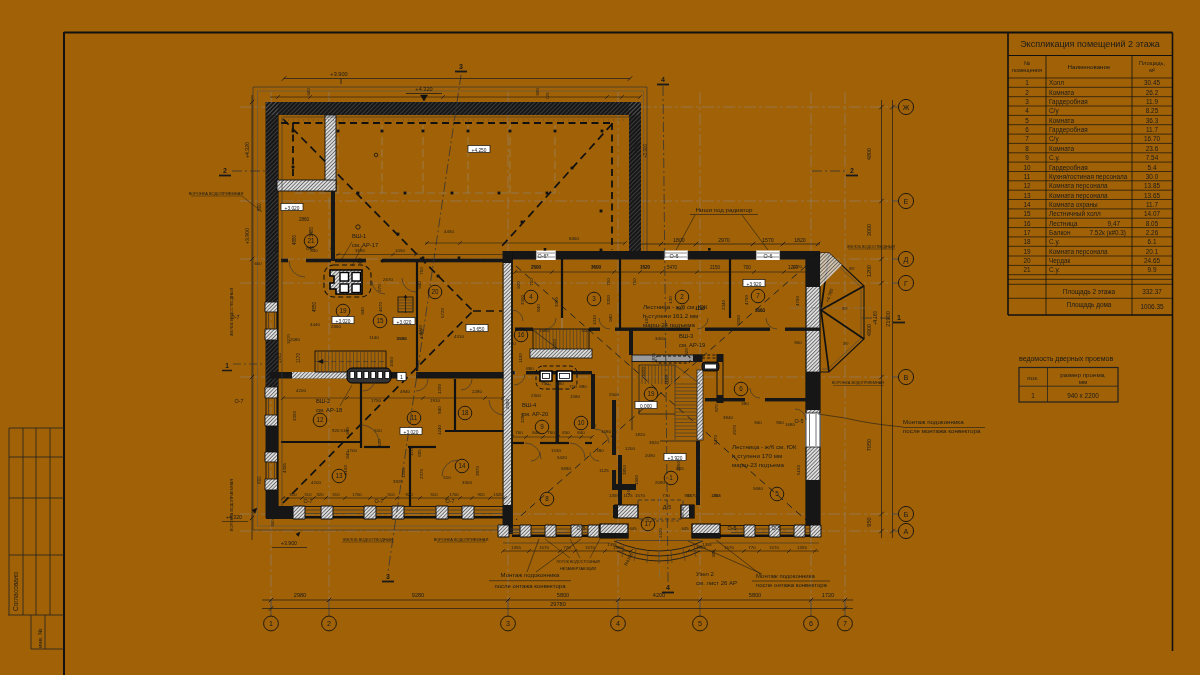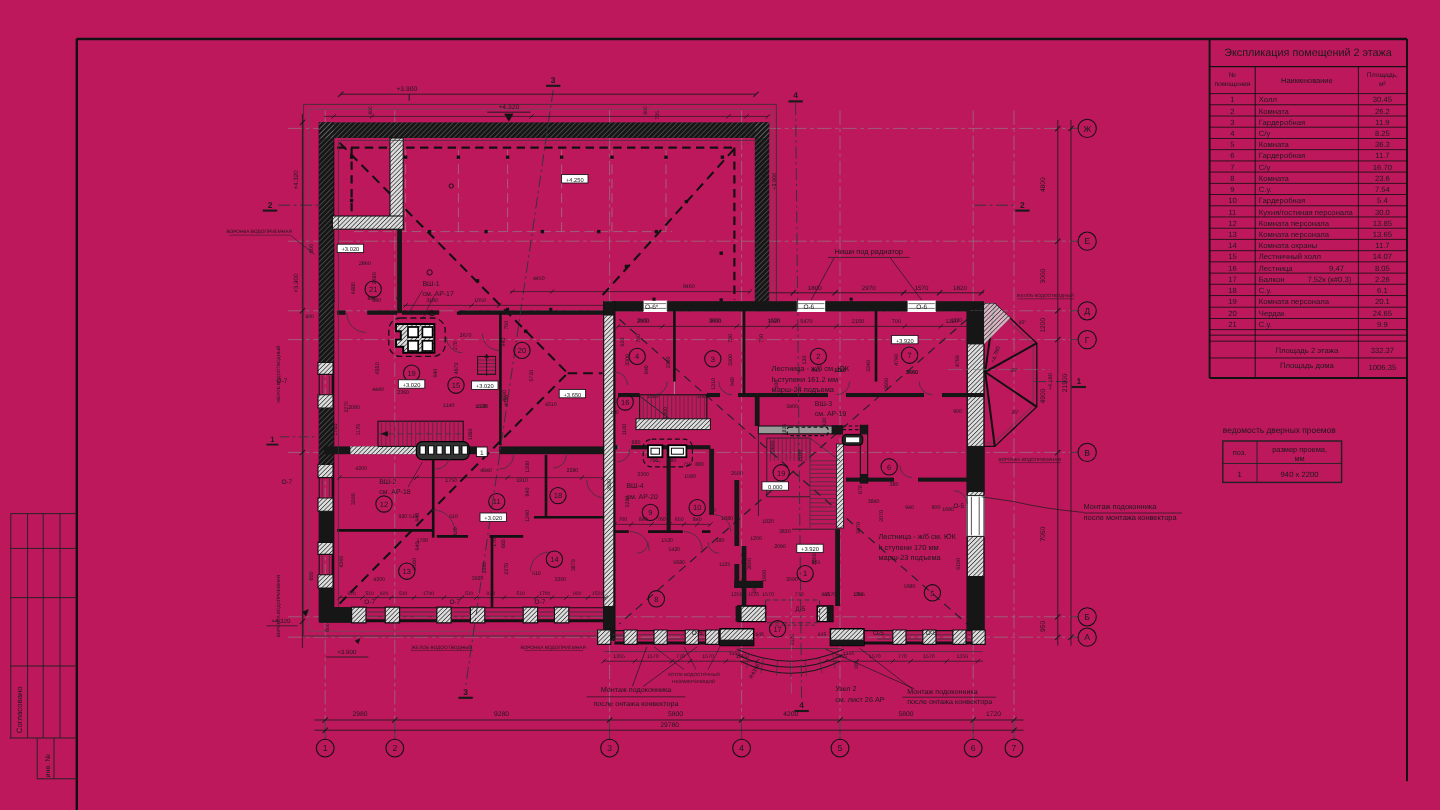--- a/index.html
+++ b/index.html
@@ -1,16 +1,16 @@
 <!DOCTYPE html>
 <html><head>
 <meta charset="utf-8">
 <style>
 html,body{margin:0;padding:0;background:#fff;}
-#page{position:relative;width:1200px;height:675px;background:#be185d;overflow:hidden;}
+#page{position:relative;width:1200px;height:675px;background:#a16207;overflow:hidden;}
 svg{position:absolute;left:0;top:0;}
 text{font-family:"Liberation Sans",sans-serif;fill:#1a1a1a;}
 </style>
 </head>
 <body>
 <div id="page">
 <svg width="1200" height="675" viewBox="0 0 1200 675">
 <defs>
 <pattern id="hatch" width="4" height="4" patternTransform="rotate(45)" patternUnits="userSpaceOnUse">
 <rect width="4" height="4" fill="#f2f2f2"></rect>

